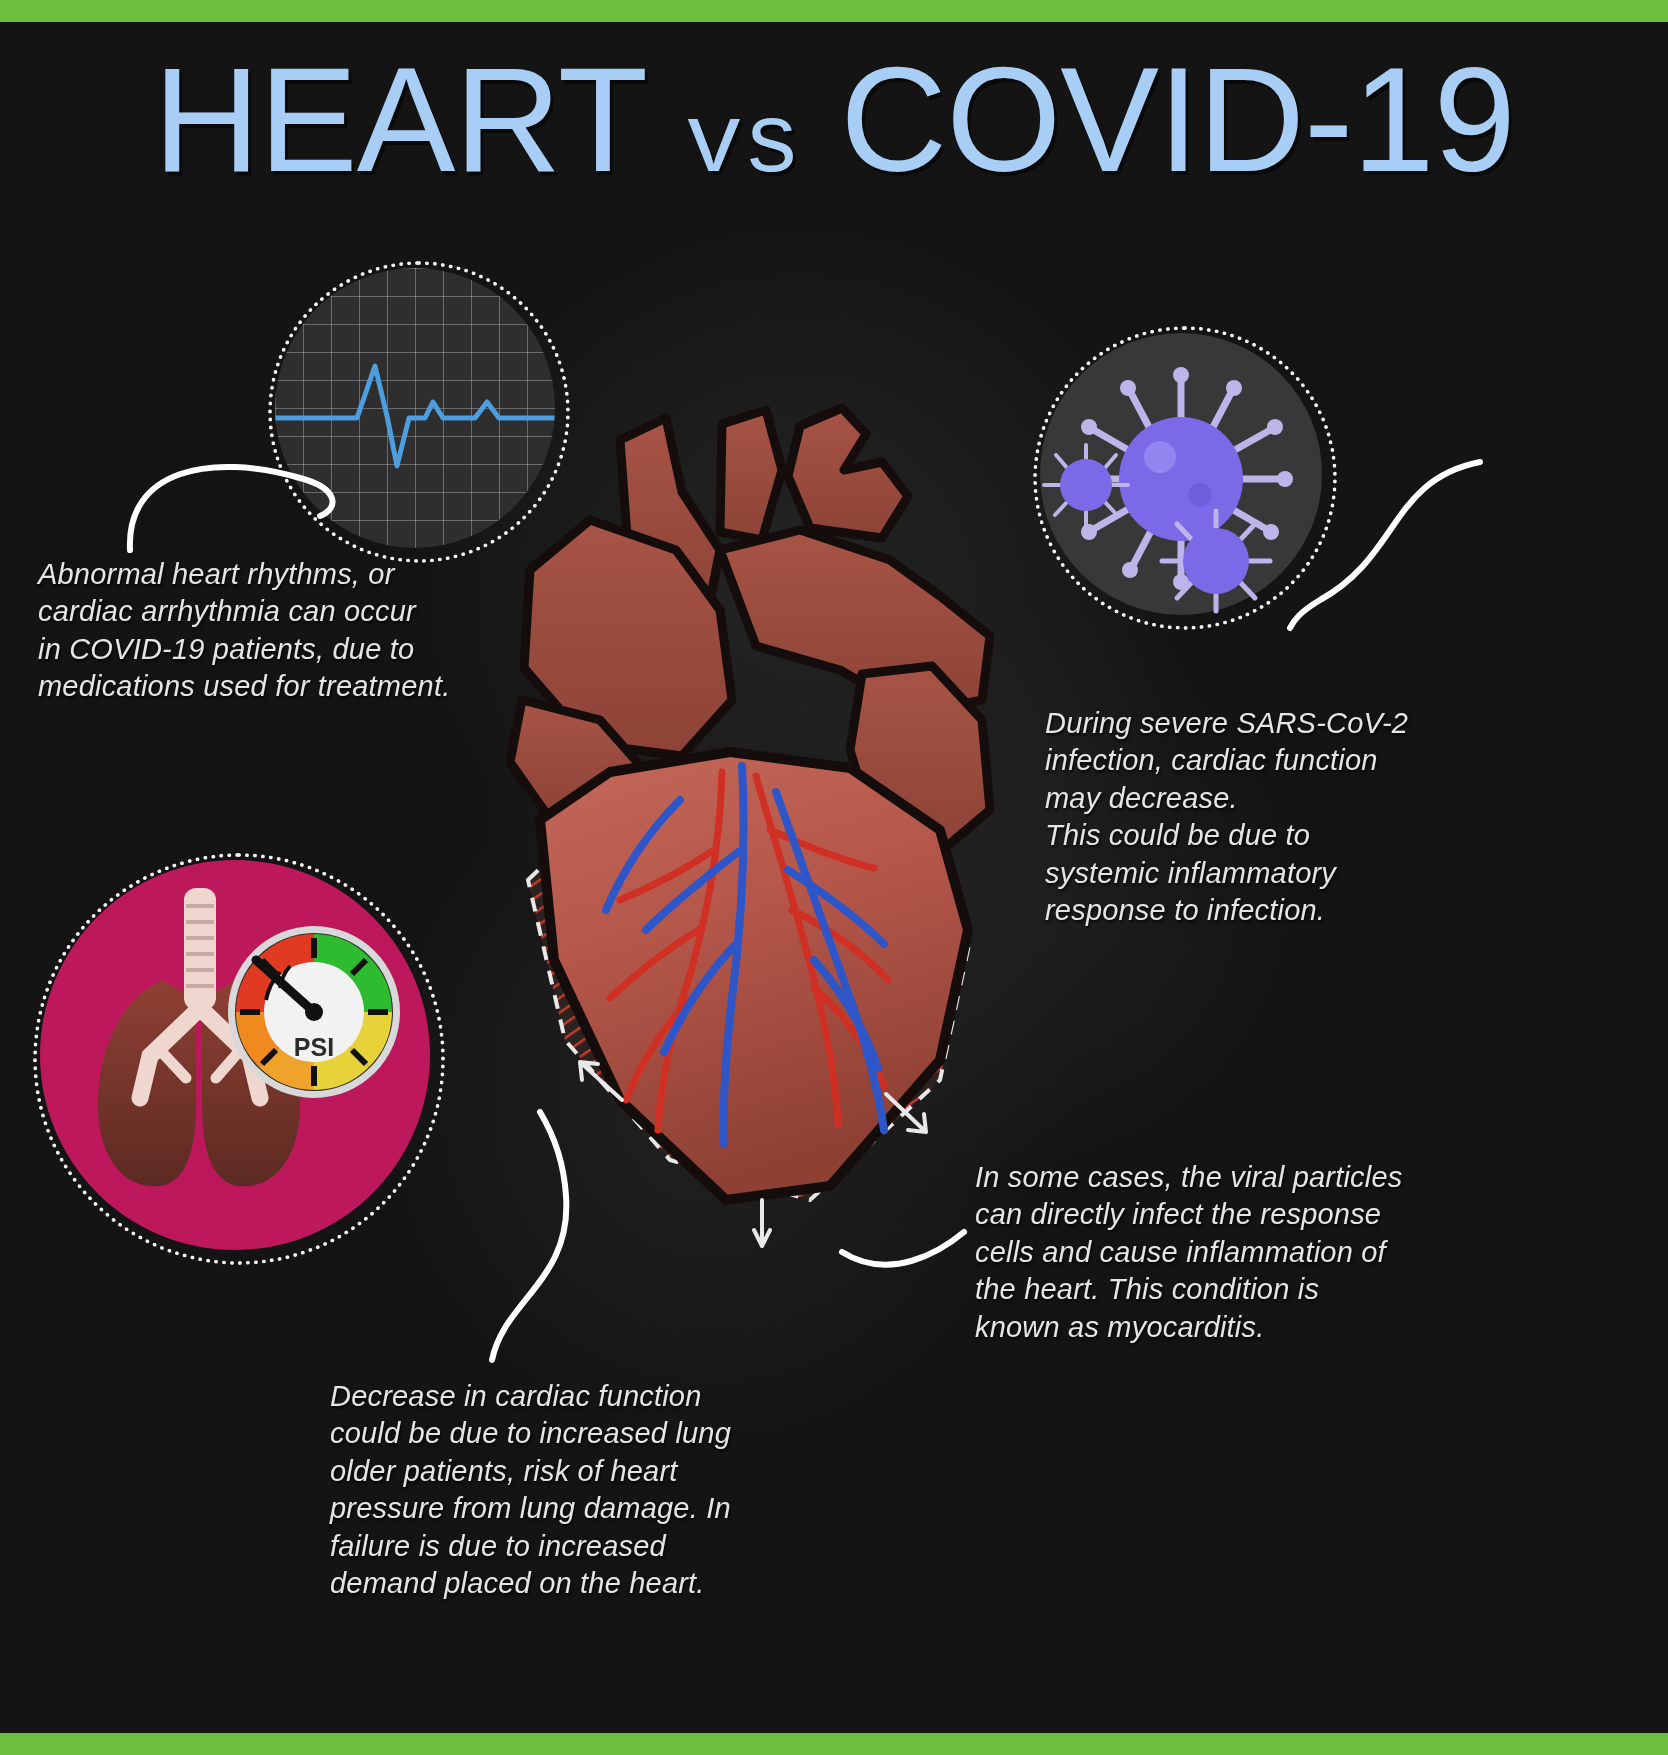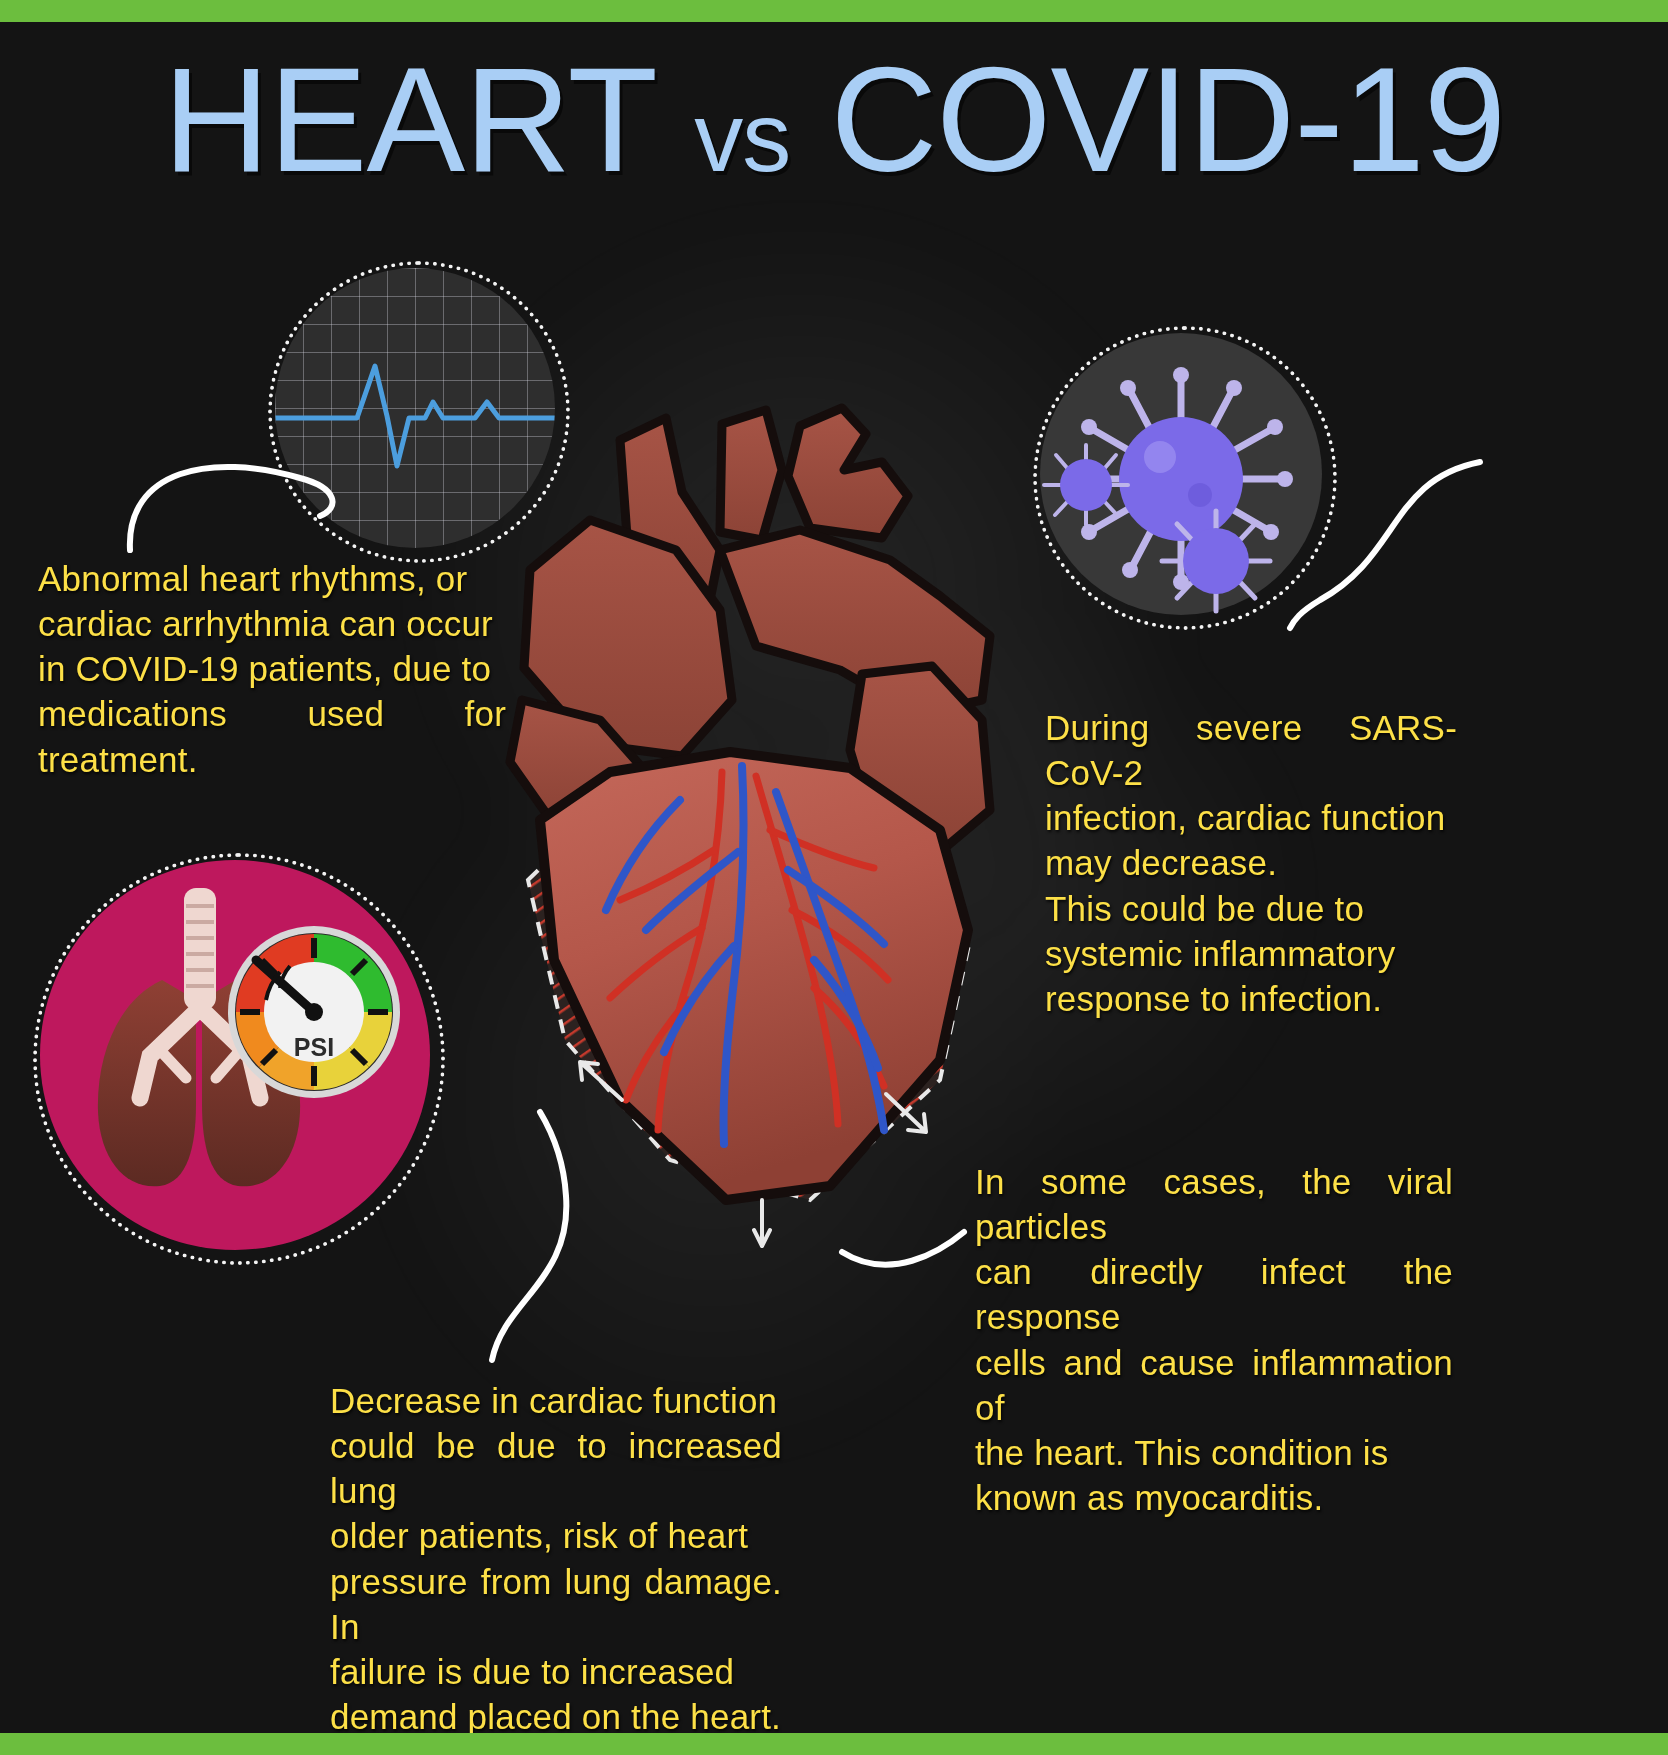--- a/index.html
+++ b/index.html
@@ -38,21 +38,21 @@
   .title {
     position:absolute; left:0; top:46px; width:100%;
     text-align:center; z-index:20;
     color:#a9cef5;
     font-size:148px; line-height:1;
     font-weight:400;
     letter-spacing:-1px;
     font-family:"Liberation Sans", sans-serif;
     text-shadow:3px 4px 0 rgba(0,0,0,.55);
   }
-  .title .small { font-size:98px; }
+  .title .small { font-size:98px;font-family:Liberation Mono, monospace; }
 
   
   .badge {
     position:absolute; border-radius:50%; z-index:8;
     background:#343434;
   }
   .badge-dots {
     position:absolute; inset:-7px; border-radius:50%;
     border:4px dotted rgba(255,255,255,.95);
     box-sizing:content-box;
@@ -77,26 +77,27 @@
   
   #lungs-badge { left:40px; top:860px; width:390px; height:390px;
      background:#be185d; overflow:hidden; }
 
   
   #heart-wrap { position:absolute; left:470px; top:400px; width:600px; height:860px; z-index:6; }
 
   
   .txt {
     position:absolute; z-index:15;
-    color:#fde047;
-    font-size:35px; line-height:1.29;
+    color:#e5e5e5;
+    font-size:29px; line-height:1.29;
     text-align:justify;
     font-weight:400;
     letter-spacing:.2px;
     text-shadow:1px 2px 3px rgba(0,0,0,.85);
+    font-style:italic;
   }
   .txt p { margin:0; }
   .txt p:last-child { text-align-last:left; }
 
   #txt-arrhythmia { left:38px;  top:556px;  width:468px; }
   #txt-sars       { left:1045px; top:705px; width:412px; }
   #txt-myocarditis{ left:975px; top:1159px; width:478px; }
   #txt-pressure   { left:330px; top:1378px; width:452px; }
 
   

